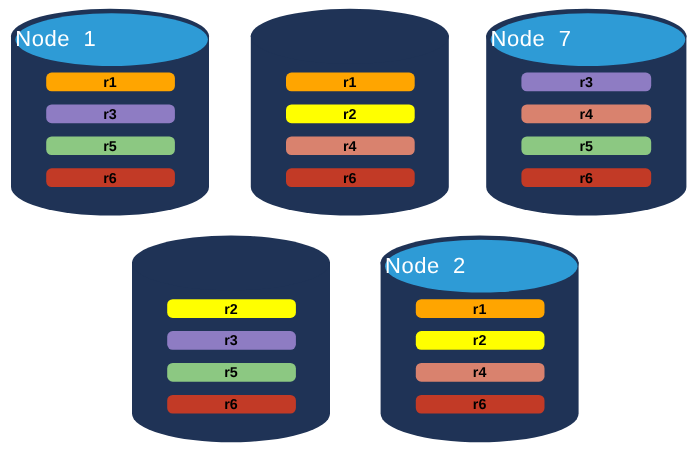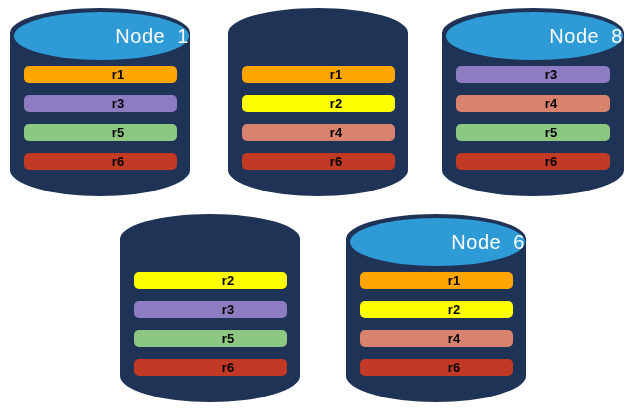--- a/index.html
+++ b/index.html
@@ -38,21 +38,21 @@
   .cyl-top {
     position: absolute;
     left: 2.2%;
     right: 0.6%;
     top: 4px;
     height: 48px;
     background: var(--top-color);
     border-radius: 50%;
     display: flex;
     align-items: center;
-    justify-content: flex-end;
+    justify-content: flex-start;
   }
   .node-title {
     color: var(--title-color);
     font-size: 20px;
     font-weight: 400;
     white-space: pre;
     letter-spacing: 0.5px;
   }
   .bars {
     position: absolute;
@@ -67,21 +67,20 @@
     width: 65%;
     height: 17px;
     border-radius: 5px;
     display: flex;
     align-items: center;
     justify-content: center;
     font-weight: bold;
     font-size: 13px;
     color: var(--bar-text-color);
     line-height: 17px;
-    padding-left: 36px;
   }
   .n1 { left: 10px;  top: 8px; }
   .n2 { left: 228px; top: 8px; }
   .n3 { left: 442px; top: 8px; width: 182px; }
   .n4 { left: 120px; top: 214px; }
   .n5 { left: 346px; top: 214px; }
 </style>
 </head>
 <body>
 
@@ -109,21 +108,21 @@
         <div class="bar" style="background: rgb(255, 255, 0);">r2</div>
         <div class="bar" style="background: rgb(217, 130, 110);">r4</div>
         <div class="bar" style="background: rgb(194, 58, 38);">r6</div>
       </div>
   </div>
 
   <div class="cylinder n3">
     <div class="cyl-body"></div>
     <div class="cyl-top-back"></div>
     <div class="cyl-top">
-      <span class="node-title">Node  8</span>
+      <span class="node-title">Node  7</span>
     </div>
     <div class="bars">
         <div class="bar" style="background: rgb(142, 124, 195);">r3</div>
         <div class="bar" style="background: rgb(217, 130, 110);">r4</div>
         <div class="bar" style="background: rgb(140, 200, 130);">r5</div>
         <div class="bar" style="background: rgb(194, 58, 38);">r6</div>
       </div>
   </div>
 
   <div class="cylinder n4">
@@ -134,21 +133,21 @@
         <div class="bar" style="background: rgb(142, 124, 195);">r3</div>
         <div class="bar" style="background: rgb(140, 200, 130);">r5</div>
         <div class="bar" style="background: rgb(194, 58, 38);">r6</div>
       </div>
   </div>
 
   <div class="cylinder n5">
     <div class="cyl-body"></div>
     <div class="cyl-top-back"></div>
     <div class="cyl-top">
-      <span class="node-title">Node  6</span>
+      <span class="node-title">Node  2</span>
     </div>
     <div class="bars">
         <div class="bar" style="background: rgb(255, 165, 0);">r1</div>
         <div class="bar" style="background: rgb(255, 255, 0);">r2</div>
         <div class="bar" style="background: rgb(217, 130, 110);">r4</div>
         <div class="bar" style="background: rgb(194, 58, 38);">r6</div>
       </div>
   </div>
 
 </div>

